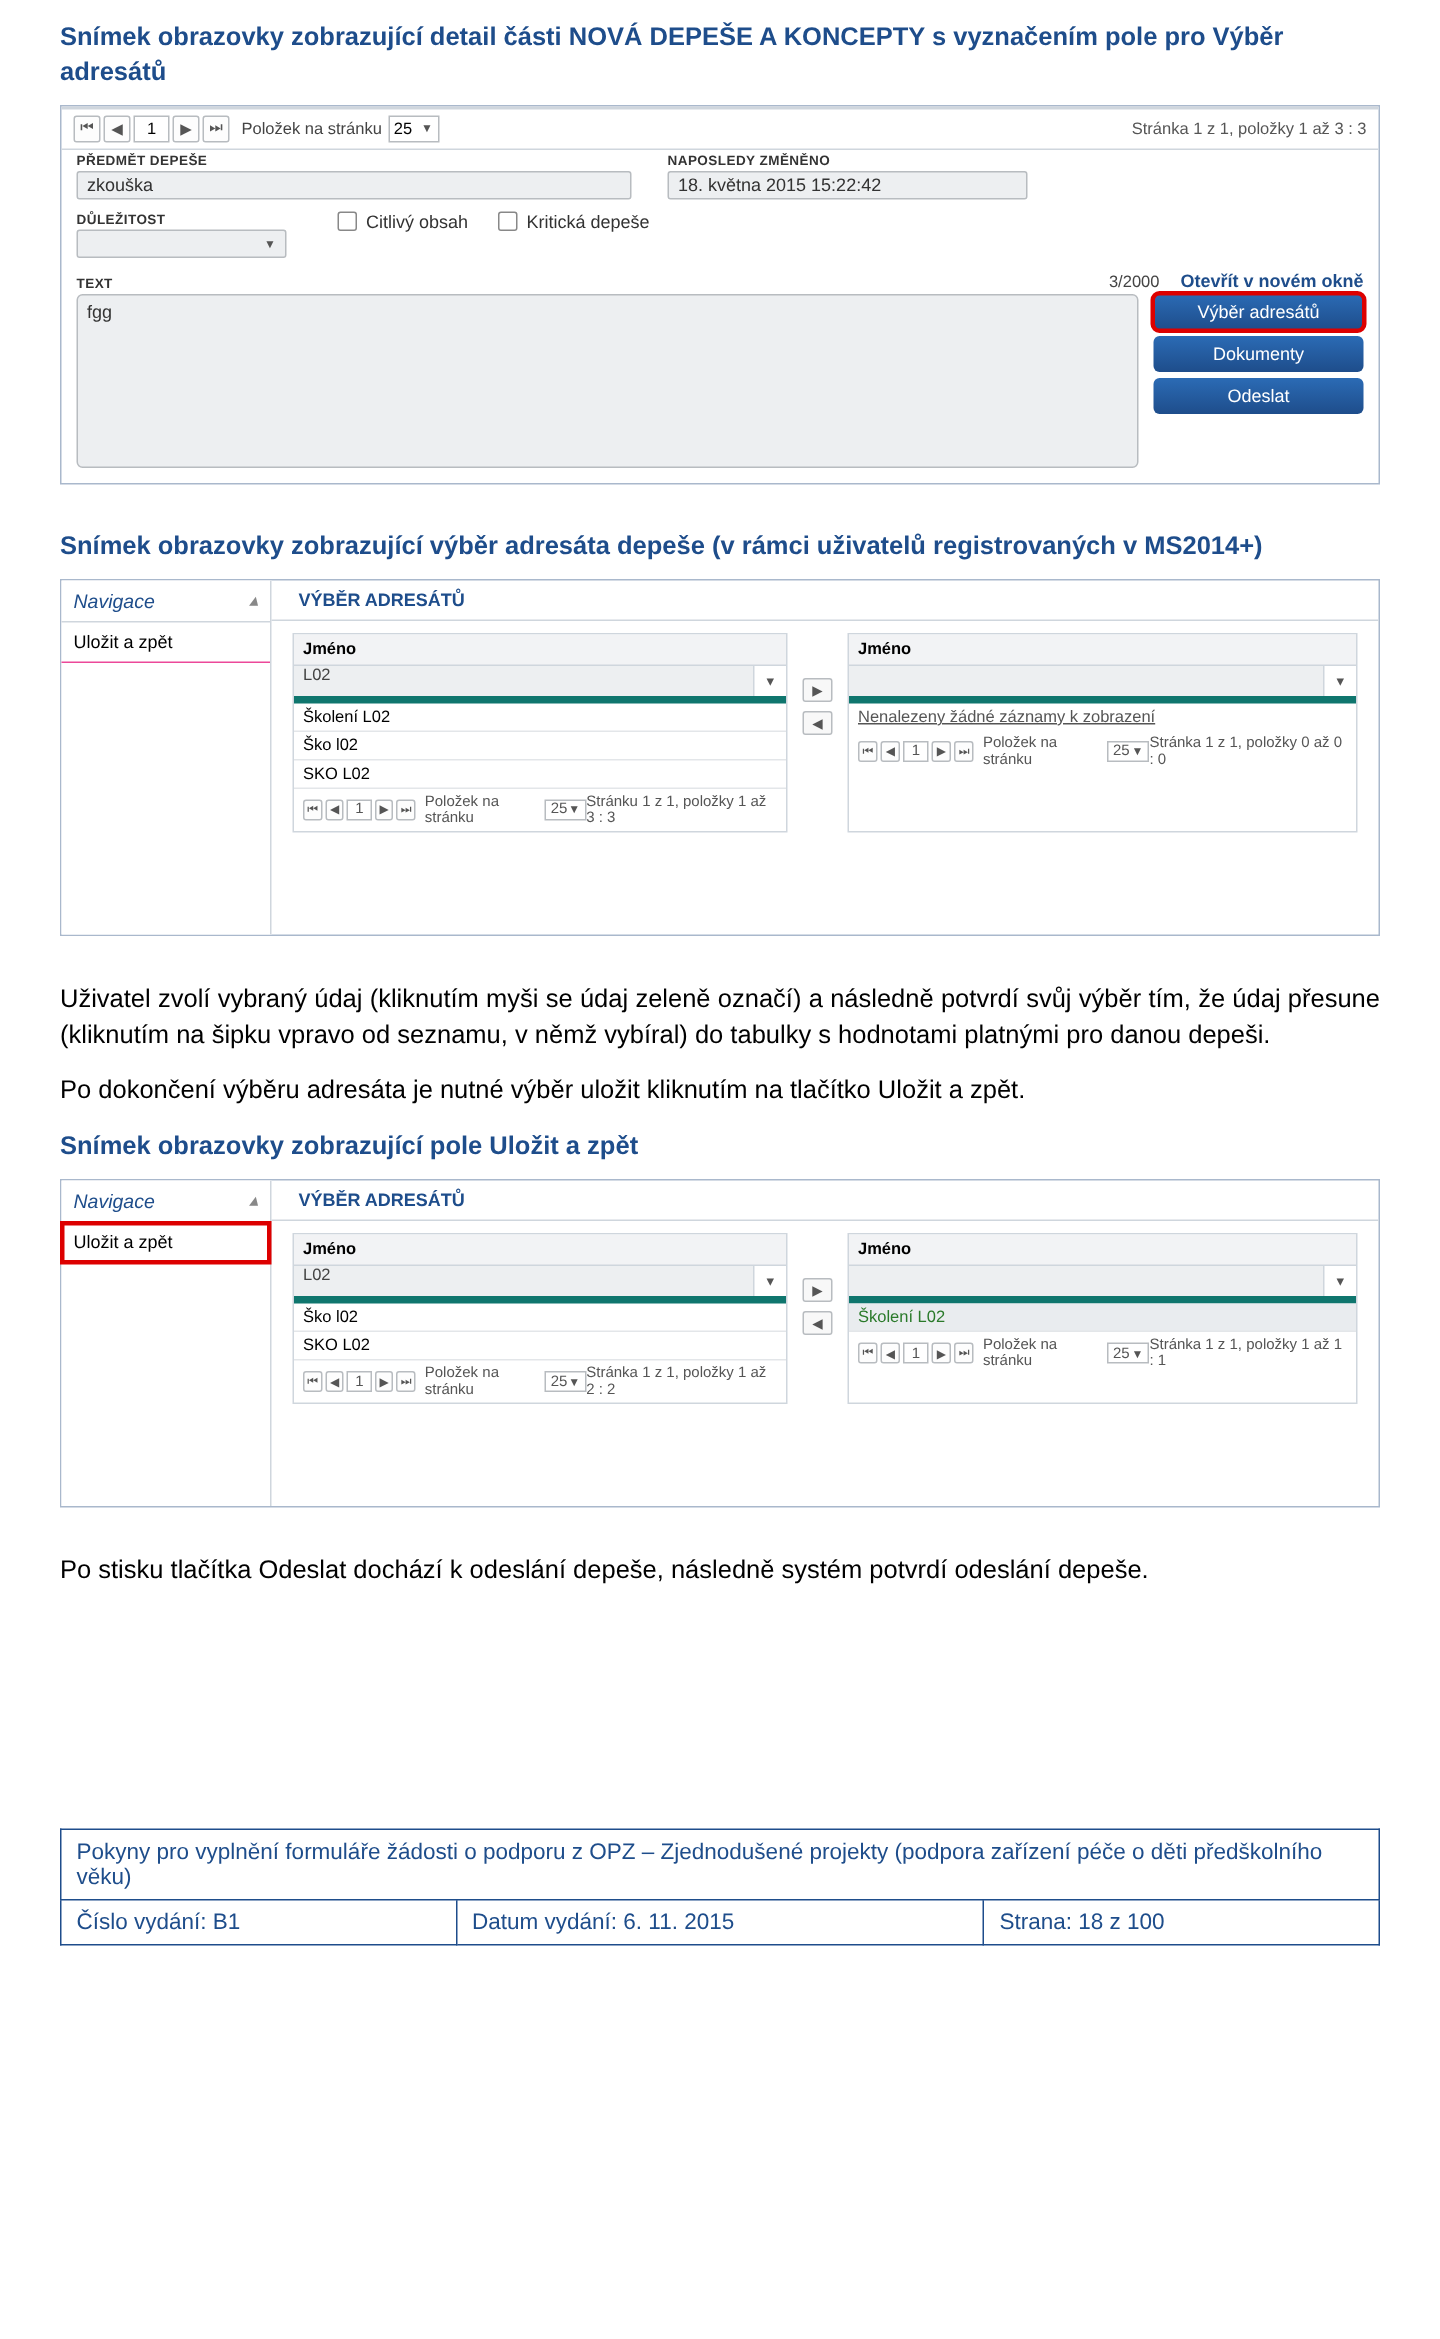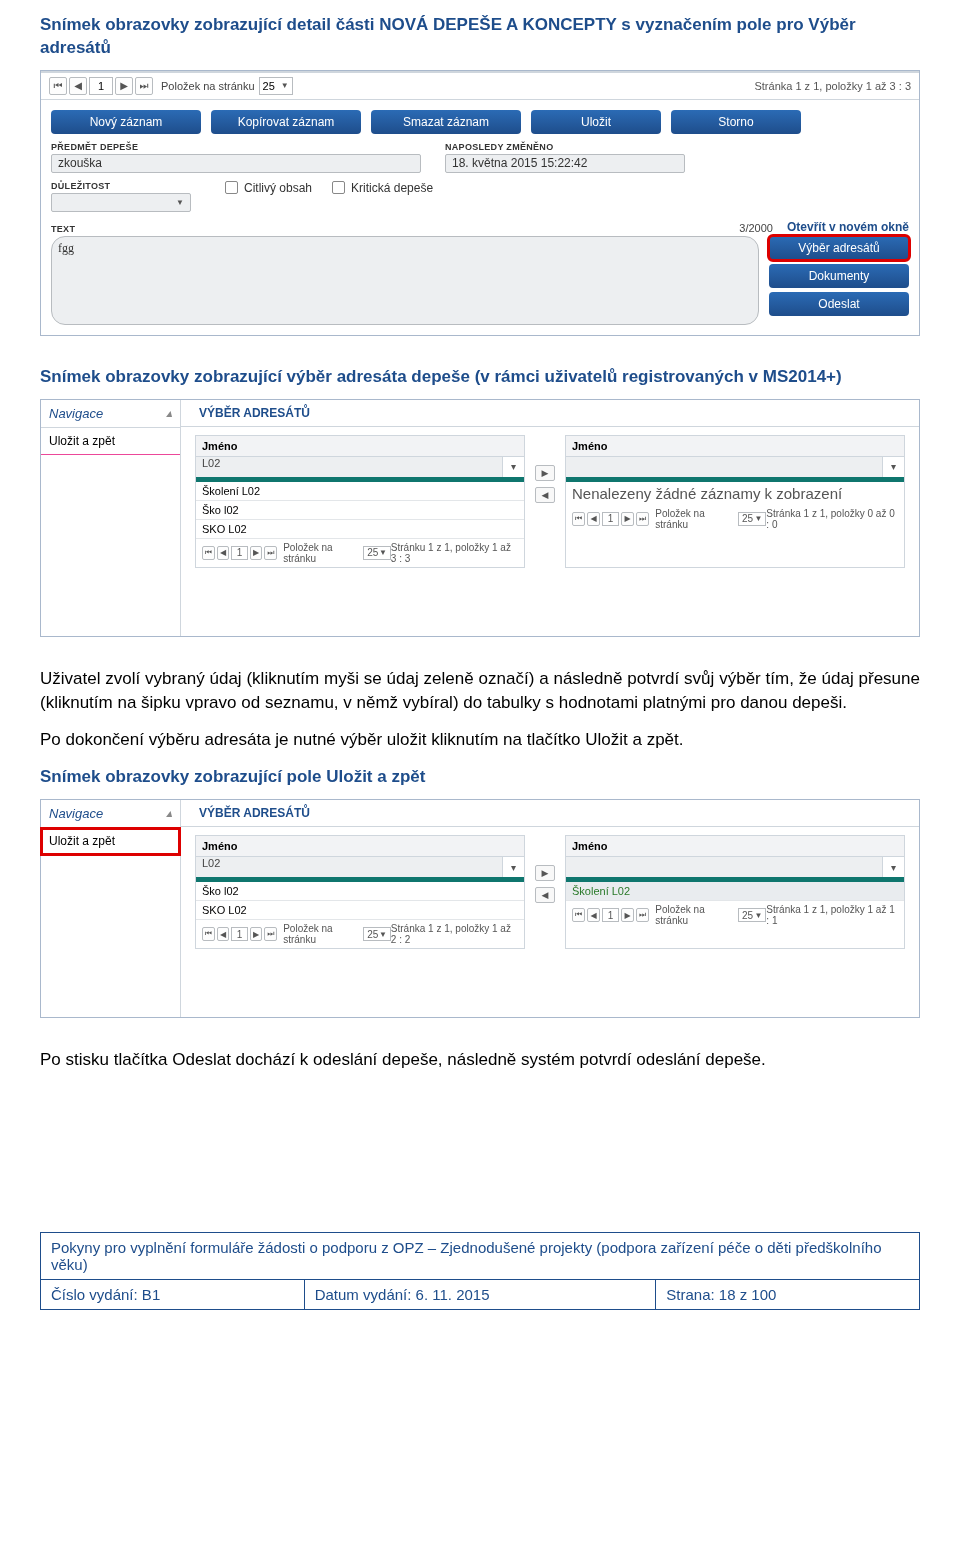--- a/index.html
+++ b/index.html
@@ -24,21 +24,21 @@
   .lbl { font-size: 9px; font-weight: bold; letter-spacing: 0.3px; color: #333; margin-bottom: 2px; }
   .input { background: #edeff1; border: 1px solid #b8bcc0; border-radius: 2px; height: 19px; font-size: 12px; padding: 0 6px; color: #333; display: flex; align-items: center; }
   .checkbox-row { display: flex; align-items: center; gap: 20px; margin-left: 10px; }
   .cb { display: flex; align-items: center; gap: 6px; font-size: 12px; color: #333; }
   .cb-box { width: 13px; height: 13px; border: 1px solid #888; border-radius: 2px; background: #fff; }
   .select-caret { margin-left: auto; font-size: 8px; color: #555; }
   .text-row { display: flex; align-items: flex-end; margin-bottom: 2px; }
   .counter { font-size: 11px; color: #444; margin-left: auto; margin-right: 14px; }
   .link-open { font-size: 12px; color: #1e4d8b; font-weight: bold; cursor: pointer; }
   .textarea-wrap { display: flex; gap: 10px; }
-  .textarea { background: #edeff1; border: 1px solid #b8bcc0; border-radius: 14px; height: 89px; flex: 1; font-size: 12px; padding: 4px 6px; color: #333; font-family: Liberation Serif, serif; }
+  .textarea { background: #edeff1; border: 1px solid #b8bcc0; border-radius: 4px; height: 116px; flex: 1; font-size: 12px; padding: 4px 6px; color: #333; }
   .side-buttons { display: flex; flex-direction: column; gap: 4px; width: 140px; }
   .side-btn { background: linear-gradient(#2b6bb5,#1e4d8b); color: #fff; border: none; border-radius: 4px; height: 24px; font-size: 12px; cursor: pointer; }
   .highlight-red { outline: 3px solid #d00; outline-offset: -1px; }
 
   
   .fig-split { display: flex; }
   .nav-col { width: 140px; border-right: 1px solid #cfd6dd; background: #fff; }
   .nav-title { font-size: 13px; color: #1e4d8b; font-style: italic; padding: 6px 8px; border-bottom: 1px solid #cfd6dd; display: flex; align-items: flex-start; justify-content: space-between; }
   .nav-title .caret { font-size: 12px; color: #888; }
   .nav-item { font-size: 12px; padding: 6px 8px; border-bottom: 1px solid #ec4899; cursor: pointer; }
@@ -48,21 +48,21 @@
   .list-area { display: flex; gap: 10px; padding: 8px 14px; }
   .list-box { border: 1px solid #cfd6dd; background: #fff; }
   .list-box.left { width: 330px; }
   .list-box.right { flex: 1; }
   .col-header { font-size: 11px; font-weight: bold; background: #f2f3f5; border-bottom: 1px solid #cfd6dd; padding: 4px 6px; }
   .filter-row { display: flex; border-bottom: 5px solid #0f766e; }
   .filter-input { flex: 1; background: #edeff1; border: none; height: 20px; font-size: 11px; padding: 0 6px; color: #444; }
   .filter-icon { width: 22px; height: 20px; border-left: 1px solid #cfd6dd; display: inline-flex; align-items: center; justify-content: center; font-size: 10px; color: #555; }
   .list-item { font-size: 11px; padding: 3px 6px; border-bottom: 1px solid #e3e6e9; }
   .list-item.selected { background: #e9ecef; color: #2a7a2a; }
-  .empty-msg { font-size: 15px; color: #555; padding: 3px 6px; }
+  .empty-msg { font-size: 11px; color: #555; padding: 3px 6px; text-decoration: underline; }
   .mid-arrows { display: flex; flex-direction: column; gap: 6px; justify-content: flex-start; padding-top: 30px; }
   .arrow-btn { width: 20px; height: 16px; background: #f8f8f8; border: 1px solid #b8bcc0; border-radius: 2px; display: inline-flex; align-items: center; justify-content: center; font-size: 9px; color: #555; cursor: pointer; }
   .pager-footer { display: flex; align-items: center; padding: 3px 6px; font-size: 10px; color: #555; }
   .pager-footer .pager-btn { width: 14px; height: 14px; font-size: 8px; }
   .pager-footer .pager-num { width: 18px; height: 14px; font-size: 10px; }
   .pager-footer .pager-select { width: 30px; height: 14px; font-size: 10px; }
   .pager-footer .sm-label { margin-left: 4px; }
   .pager-footer .sm-right { margin-left: auto; }
 
   
@@ -82,27 +82,20 @@
     <span class="pager-num">1</span>
     <span class="pager-btn">▶</span>
     <span class="pager-btn">⏭</span>
     <span class="pager-label">Položek na stránku</span>
     <span class="pager-select">
         <span>25</span>
         <span class="select-caret">▼</span>
       </span>
     <span class="pager-right">Stránka 1 z 1, položky 1 až 3 : 3</span>
   </div>
-  <div class="toolbar">
-    <button class="action-btn">Nový záznam</button>
-    <button class="action-btn">Kopírovat záznam</button>
-    <button class="action-btn">Smazat záznam</button>
-    <button class="action-btn narrow">Uložit</button>
-    <button class="action-btn narrow">Storno</button>
-  </div>
   <div class="form">
     <div class="field-row">
       <div class="field" style="width:370px;">
         <span class="lbl">PŘEDMĚT DEPEŠE</span>
         <div class="input">zkouška</div>
       </div>
       <div class="field" style="width:240px;">
         <span class="lbl">NAPOSLEDY ZMĚNĚNO</span>
         <div class="input">18. května 2015 15:22:42</div>
       </div>

